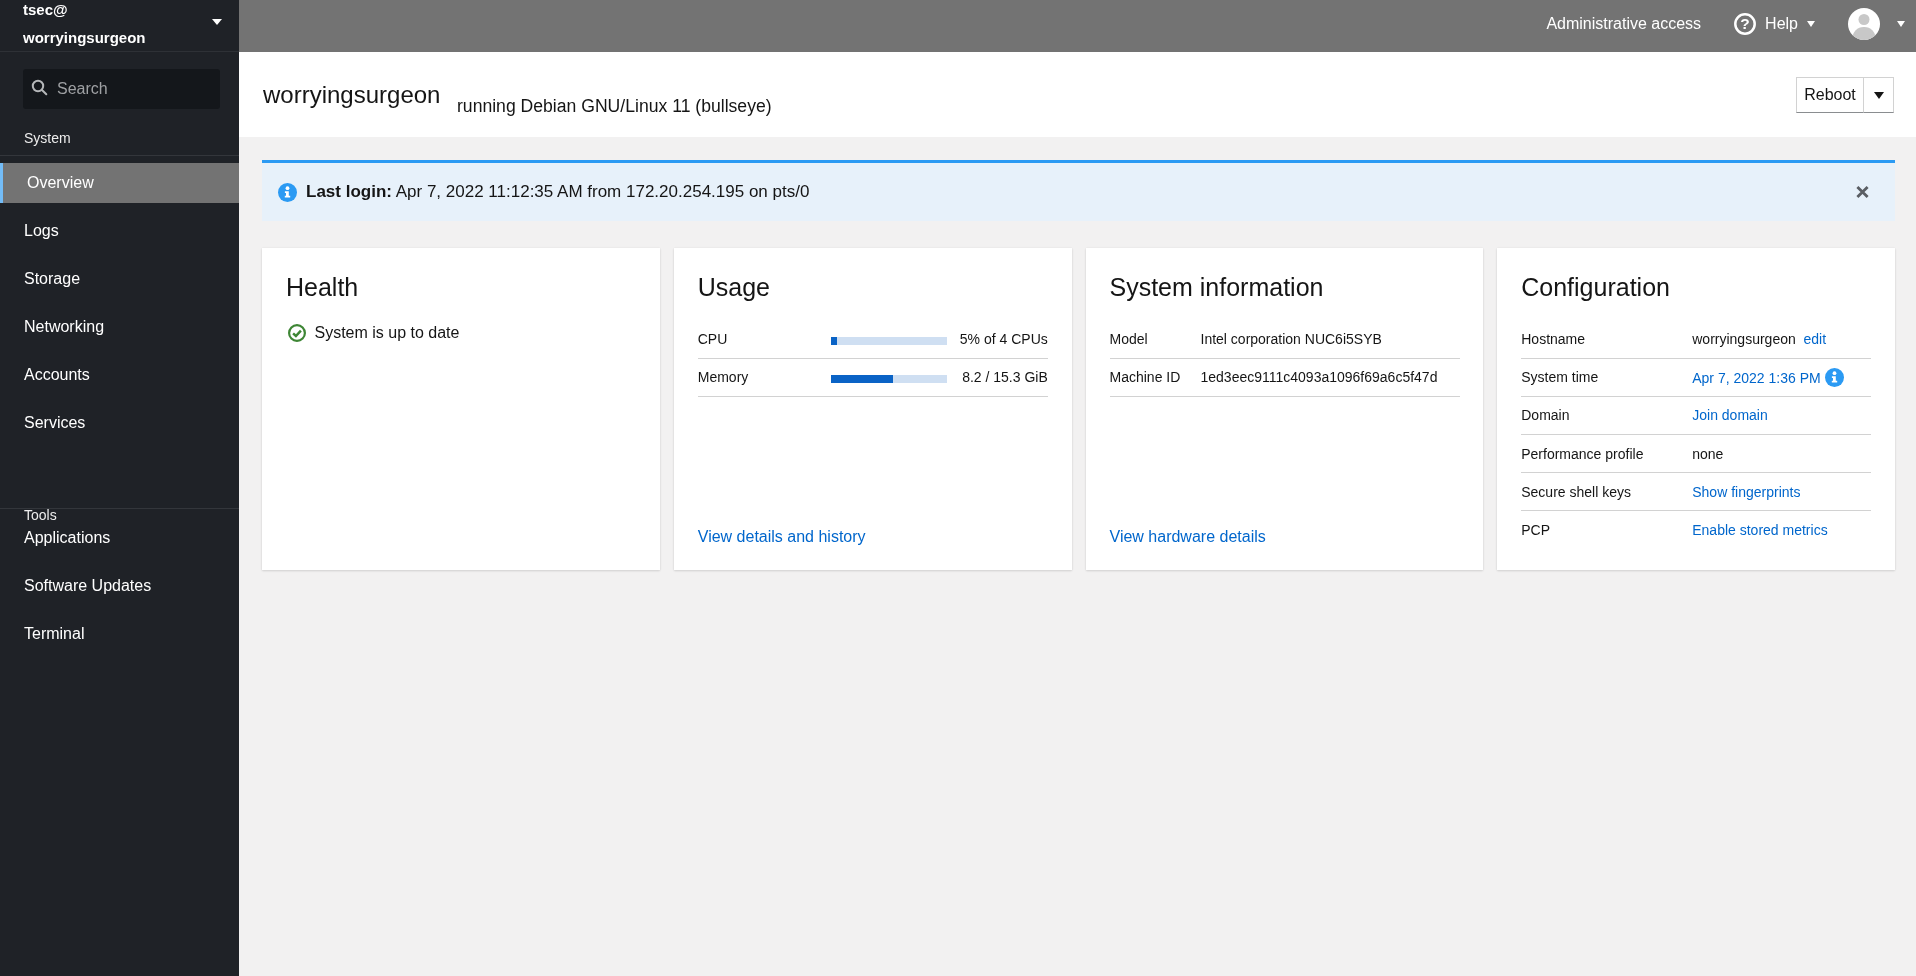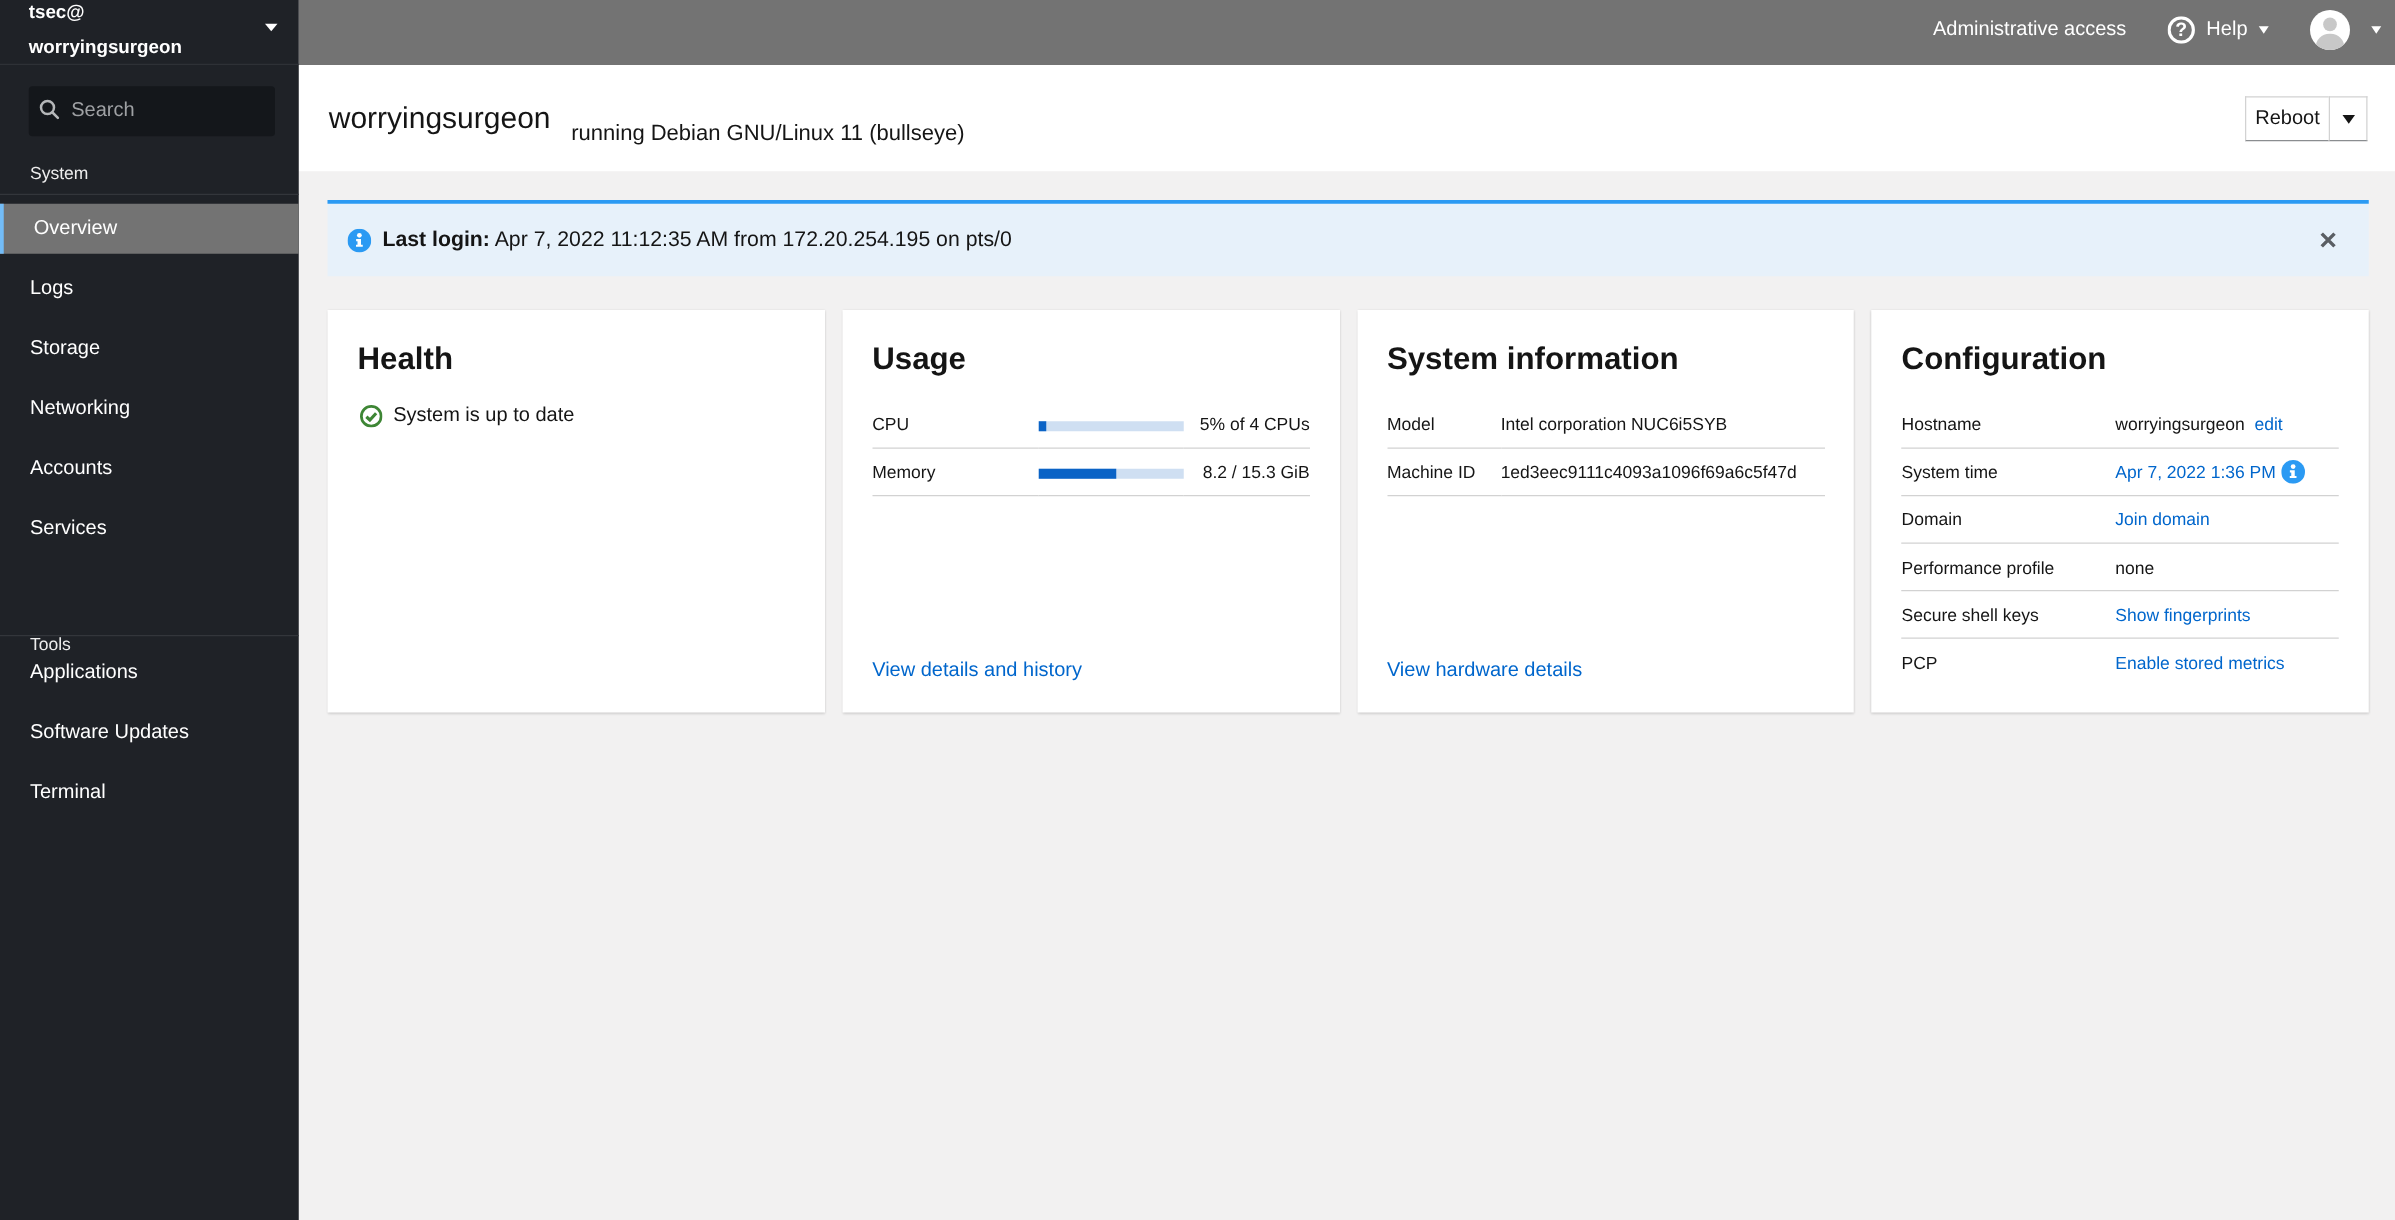--- a/index.html
+++ b/index.html
@@ -47,21 +47,21 @@
 .reboot .rb-caret i { width:0; height:0; border-left:5.6px solid transparent; border-right:5.6px solid transparent; border-top:7px solid #151515; }
 
 .alert { position:absolute; left:23px; top:108px; width:1633px; height:61px; background:#e7f1fa; border-top:3px solid #2b9af3; display:flex; align-items:center; }
 .alert-icon { margin-left:16px; flex:none; }
 .alert-text { font-size:17px; color:#151515; margin-left:9px; }
 .alert-text b { font-weight:bold; }
 .alert-x { position:absolute; right:26px; top:50%; transform:translateY(-50%); }
 
 .cards { position:absolute; left:23px; top:196px; width:1633px; display:grid; grid-template-columns:1fr 1fr 1fr 1fr; grid-gap:14px; }
 .card { background:#fff; height:322px; box-shadow:0 1px 2px 0 rgba(3,3,3,0.12), 0 0 2px 0 rgba(3,3,3,0.06); position:relative; }
-.card h2 { font-size:25px; font-weight:bold; color:#151515; position:absolute; left:24px; top:25px; }
+.card h2 { font-size:25px; font-weight:normal; color:#151515; position:absolute; left:24px; top:25px; }
 .card .link { position:absolute; left:24px; bottom:24px; font-size:16px; color:#0066cc; text-decoration:none; }
 
 .health-row { position:absolute; left:25.5px; top:76px; display:flex; align-items:center; }
 .health-row span { font-size:16px; color:#151515; margin-left:9px; }
 
 table.ct { position:absolute; left:24px; top:72px; border-collapse:collapse; }
 table.ct td { font-size:14px; color:#151515; height:38.2px; border-bottom:1px solid #d2d2d2; padding:0; vertical-align:middle; }
 table.ct tr.noline td { border-bottom:none; }
 a.blue { color:#0066cc; text-decoration:none; }
 a { text-decoration:none; }

